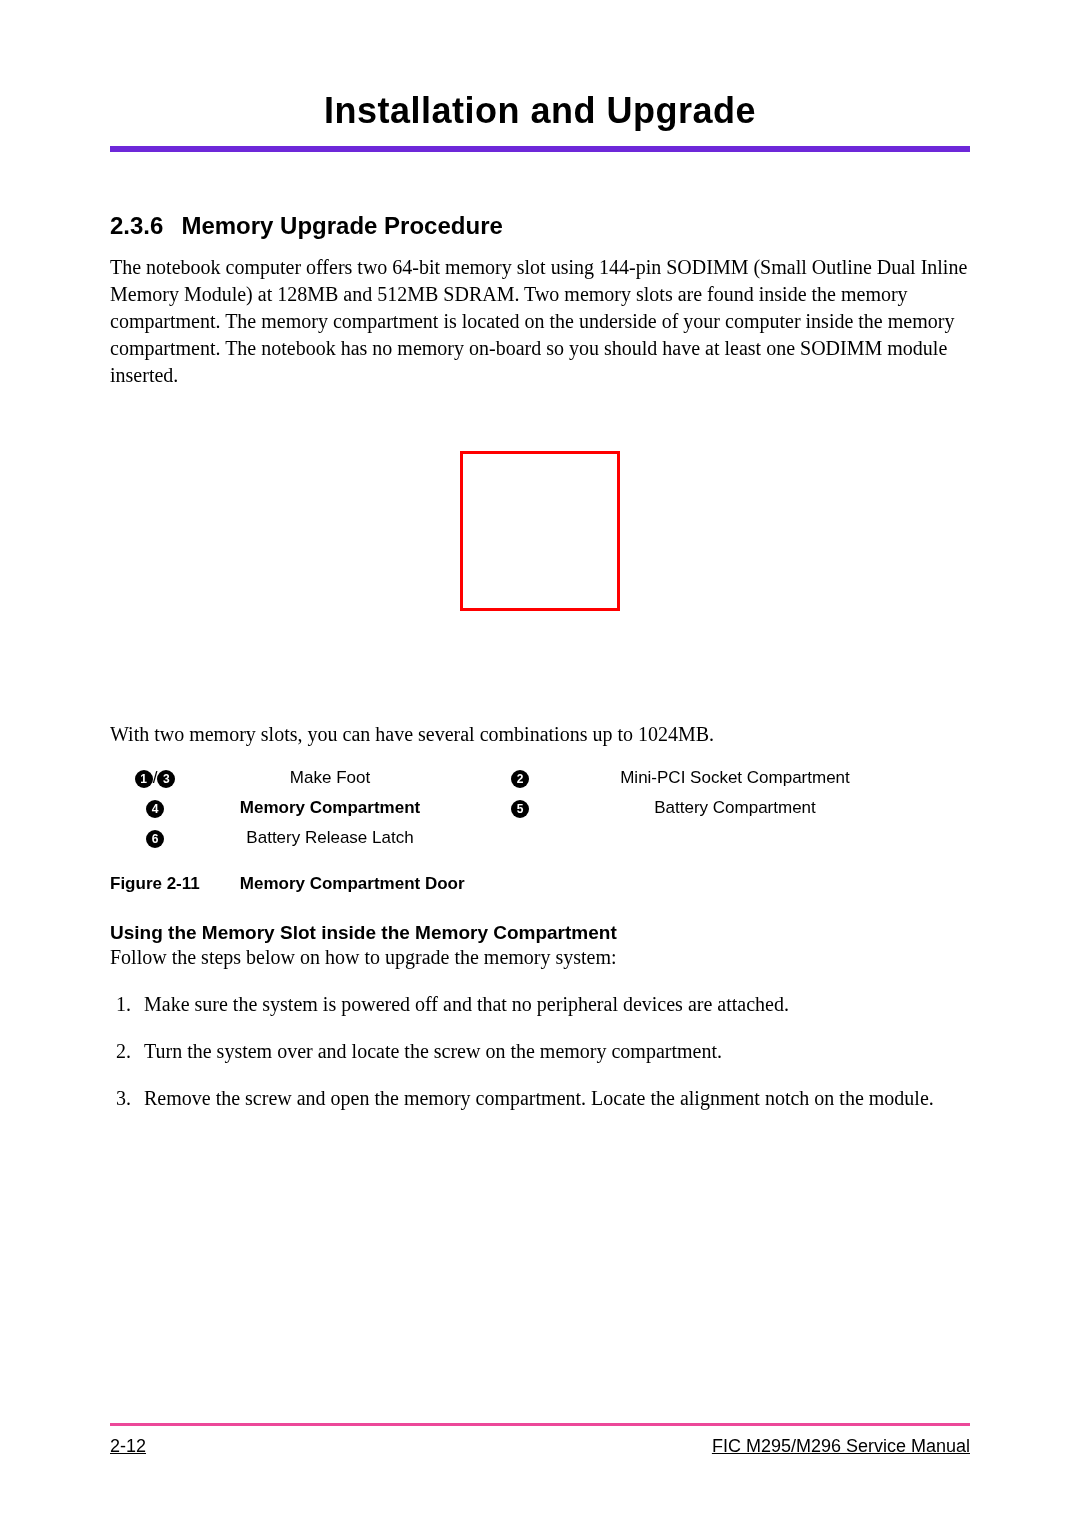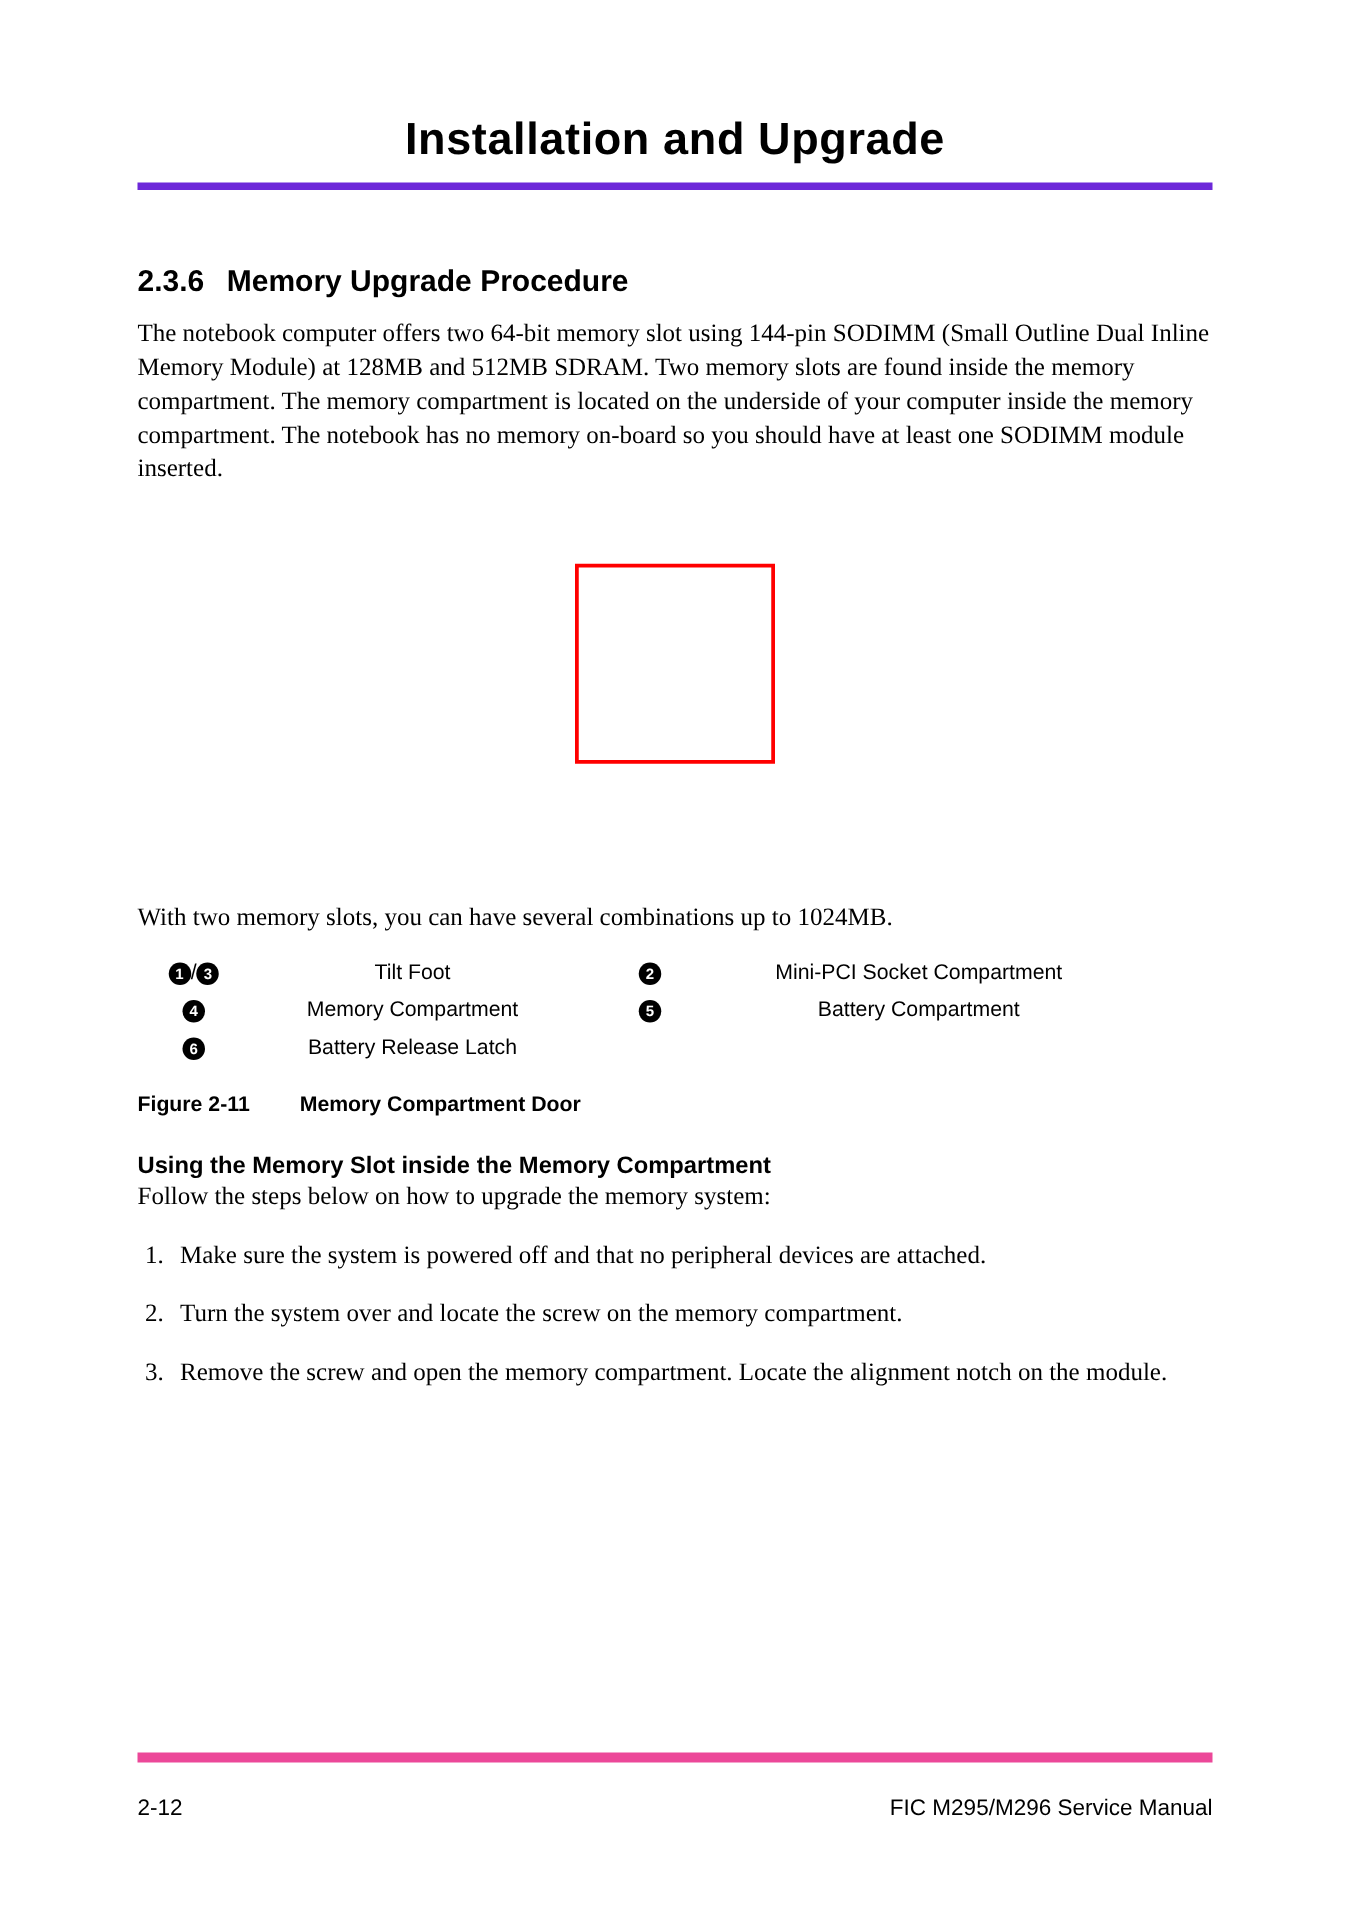--- a/index.html
+++ b/index.html
@@ -67,21 +67,21 @@
     }
     .legend-row .marker2 {
       width: 120px;
       text-align: center;
     }
     .legend-row .label2 {
       width: 310px;
       text-align: center;
     }
     .bold {
-      font-weight: normal;
+      font-weight: bold;
     }
     .figure-caption {
       font-family: Arial, Helvetica, sans-serif;
       font-size: 17px;
       font-weight: bold;
       text-align: left;
       margin-bottom: 28px;
     }
     .figure-caption .fig-num {
       margin-right: 40px;
@@ -99,26 +99,27 @@
       font-size: 20px;
       line-height: 1.35;
       margin-bottom: 20px;
       padding-left: 8px;
     }
     .footer {
       position: absolute;
       bottom: 70px;
       left: 110px;
       right: 110px;
-      border-top: 8px solid #ec4899;
-      padding-top: 26px;
+      border-top: 3px solid #ec4899;
+      padding-top: 10px;
       display: flex;
       justify-content: space-between;
       font-family: Arial, Helvetica, sans-serif;
       font-size: 18px;
+      text-decoration: underline;
     }
     .circ {
       display: inline-block;
       width: 18px;
       height: 18px;
       border-radius: 50%;
       background: #000;
       color: #fff;
       font-size: 12px;
       line-height: 18px;
@@ -141,21 +142,21 @@
 
 <div class="figure-box"></div>
 
 <p class="body-text">With two memory slots, you can have several combinations up to 1024MB.</p>
 
 <div class="legend-wrap">
   <div class="legend-row">
     <div class="marker">
       <span class="circ">1</span>/<span class="circ">3</span>
     </div>
-    <div class="label">Tilt Foot</div>
+    <div class="label">Make Foot</div>
     <div class="marker2">
       <span class="circ">2</span>
     </div>
     <div class="label2">Mini-PCI Socket Compartment</div>
   </div>
   <div class="legend-row">
     <div class="marker">
       <span class="circ">4</span>
     </div>
     <div class="label bold">Memory Compartment</div>

